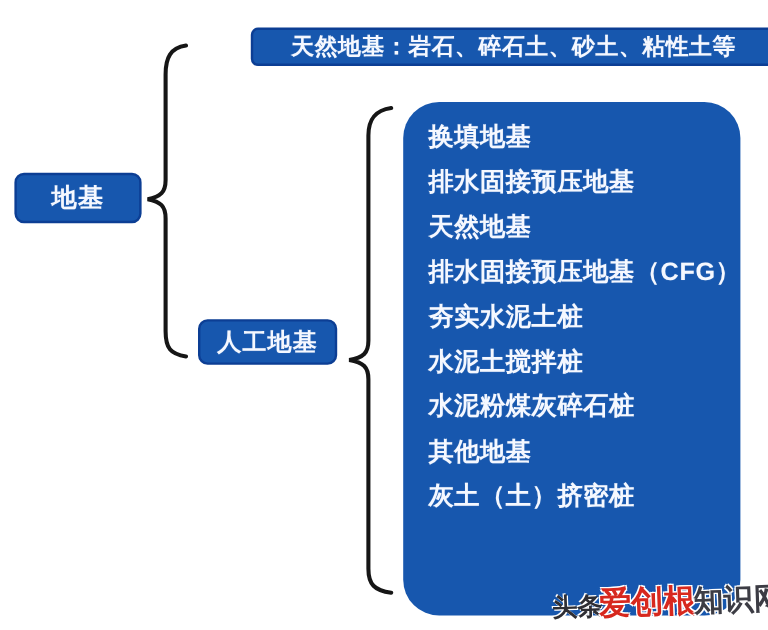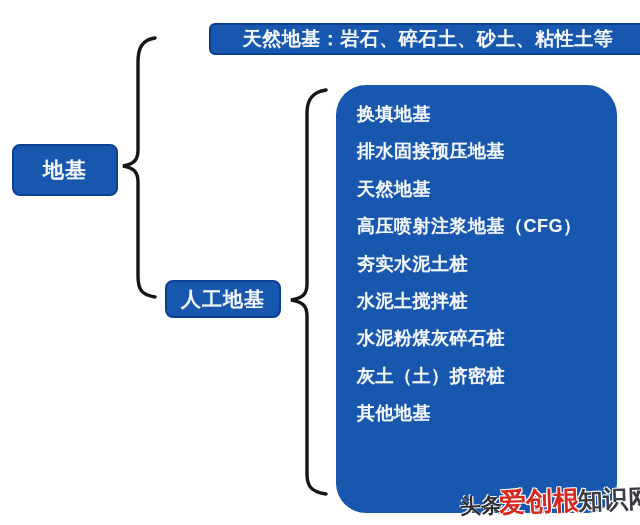--- a/index.html
+++ b/index.html
@@ -15,32 +15,32 @@
     background:#1757ae;
     border:2px solid #0c3e94;
     border-radius:8px;
     color:#f5f8ff;
     font-weight:bold;
     display:flex;align-items:center;justify-content:center;
     box-sizing:border-box;
     letter-spacing:1px;
     text-shadow:0 0 1px rgba(255,255,255,.25);
   }
-  .node-root{left:12px;top:144px;width:106px;height:52px;font-size:21px;}
+  .node-root{left:12px;top:144px;width:106px;height:42px;font-size:21px;}
   .node-natural{left:165px;top:23px;width:438px;height:32px;font-size:19px;border-radius:6px;letter-spacing:0.5px;margin-left:44px;}
-  .node-artificial{left:165px;top:280px;width:116px;height:38px;font-size:20px;}
+  .node-artificial{left:165px;top:266px;width:116px;height:38px;font-size:20px;}
   .methods-panel{
     position:absolute;left:336px;top:85px;width:281px;height:428px;
     background:#1757ae;border-radius:30px;
     box-sizing:border-box;
     padding:11px 0 0 21px;
   }
   .methods-panel .method{
     height:37.4px;line-height:37.4px;
-    color:#f5f8ff;font-size:18px;font-weight:bold;
+    color:#f5f8ff;font-size:21px;font-weight:bold;
     letter-spacing:0.5px;
     white-space:nowrap;
     text-shadow:0 0 1px rgba(255,255,255,.25);
   }
   svg.braces{position:absolute;left:0;top:0;pointer-events:none;}
   .watermark{
     position:absolute;left:460px;top:483px;
     display:flex;align-items:baseline;
     white-space:nowrap;
     transform:rotate(-2deg);
@@ -71,26 +71,26 @@
   </div>
 
   <div class="node node-artificial">
     <span>人工地基</span>
   </div>
 
   <div class="methods-panel">
     <div class="method">换填地基</div>
     <div class="method">排水固接预压地基</div>
     <div class="method">天然地基</div>
-    <div class="method">高压喷射注浆地基（CFG）</div>
+    <div class="method">排水固接预压地基（CFG）</div>
     <div class="method">夯实水泥土桩</div>
     <div class="method">水泥土搅拌桩</div>
     <div class="method">水泥粉煤灰碎石桩</div>
+    <div class="method">其他地基</div>
     <div class="method">灰土（土）挤密桩</div>
-    <div class="method">其他地基</div>
   </div>
 
   <div class="watermark">
     <span class="wm-prefix">头条</span>
     <span class="wm-red">爱创根</span>
     <span class="wm-dark">知识网</span>
   </div>
 
 </div>
 

